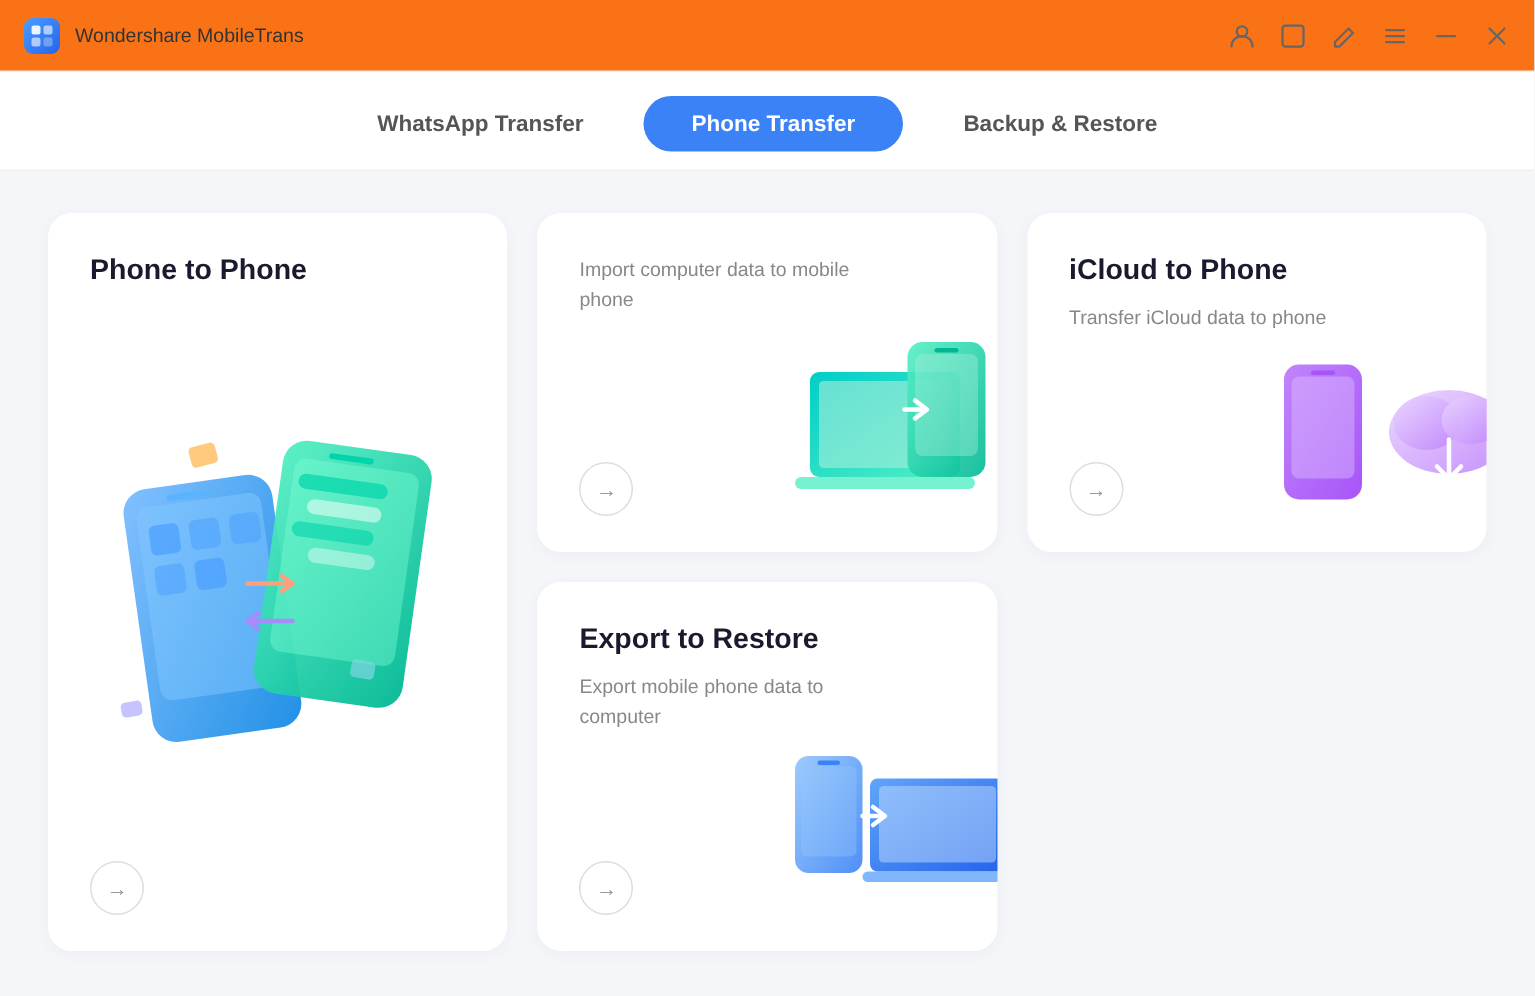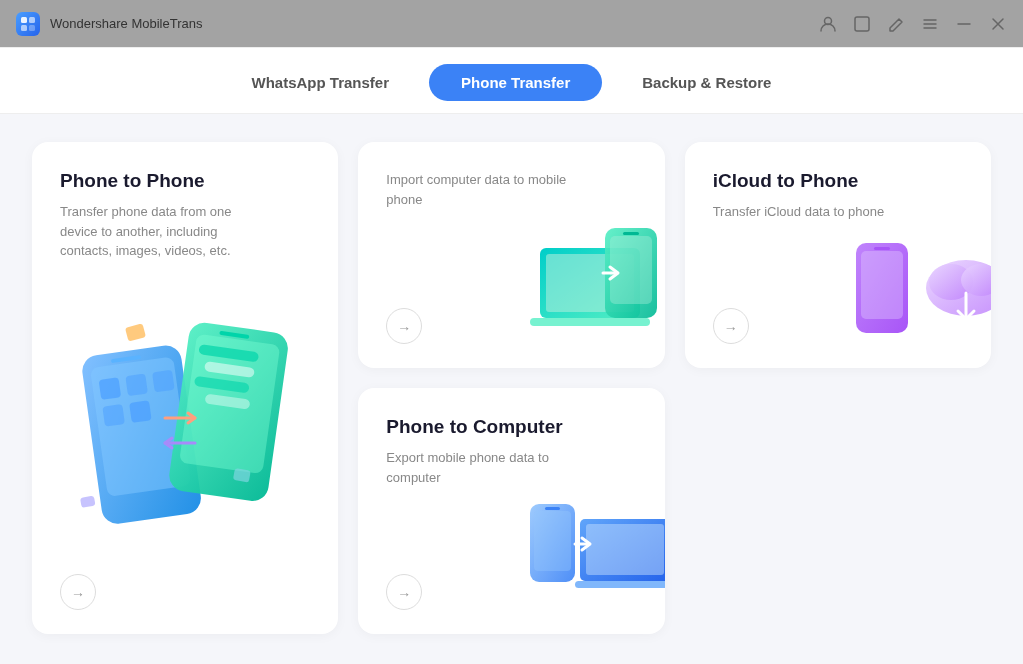--- a/index.html
+++ b/index.html
@@ -10,21 +10,21 @@
       height: 664px;
       overflow: hidden;
       user-select: none;
     }
 
     
     .titlebar {
       display: flex;
       align-items: center;
       justify-content: space-between;
-      background: #a3a3a3;
+      background: #f97316;
       padding: 0 16px;
       height: 48px;
       border-bottom: 1px solid #eee;
     }
     .titlebar-left {
       display: flex;
       align-items: center;
       gap: 10px;
     }
     .app-icon {
@@ -219,21 +219,20 @@
 <div class="nav-tabs">
   <button class="nav-tab">WhatsApp Transfer</button>
   <button class="nav-tab active">Phone Transfer</button>
   <button class="nav-tab">Backup &amp; Restore</button>
 </div>
 
 <div class="main-content">
 
   <div class="card card-large">
     <div class="card-title">Phone to Phone</div>
-    <div class="card-desc">Transfer phone data from one device to another, including contacts, images, videos, etc.</div>
     <div class="large-illus">
       <svg width="240" height="220" viewBox="0 0 240 220" fill="none" xmlns="http://www.w3.org/2000/svg">
 
         <g transform="translate(20, 30) rotate(-8, 70, 110)">
           <rect x="10" y="0" width="100" height="170" rx="16" fill="url(#blueGrad)" opacity="0.9"></rect>
           <rect x="18" y="12" width="84" height="130" rx="8" fill="#82c8ff" opacity="0.5"></rect>
           <rect x="40" y="6" width="30" height="4" rx="2" fill="#5ab3ff"></rect>
 
           <rect x="25" y="25" width="20" height="20" rx="4" fill="#4a9eff" opacity="0.7"></rect>
           <rect x="52" y="25" width="20" height="20" rx="4" fill="#4a9eff" opacity="0.5"></rect>
@@ -345,21 +344,21 @@
           <linearGradient id="cloudGrad" x1="0" y1="0" x2="1" y2="1">
             <stop offset="0%" stop-color="#e9d5ff"></stop>
             <stop offset="100%" stop-color="#c084fc"></stop>
           </linearGradient>
         </defs>
       </svg>
     </div>
   </div>
 
   <div class="card" style="position:relative; overflow:hidden; grid-column: 2/3; grid-row: 2/3;">
-    <div class="card-title">Phone to Computer</div>
+    <div class="card-title">Export to Restore</div>
     <div class="card-desc">Export mobile phone data to computer</div>
     <div class="card-arrow">→</div>
     <div class="small-illus">
       <svg width="150" height="130" viewBox="0 0 150 130" fill="none">
 
         <g transform="translate(5, 10)">
           <rect x="0" y="0" width="45" height="78" rx="9" fill="url(#blueGrad2)" opacity="0.9"></rect>
           <rect x="4" y="7" width="37" height="60" rx="4" fill="#93c5fd" opacity="0.4"></rect>
           <rect x="15" y="3" width="15" height="3" rx="1.5" fill="#3b82f6"></rect>
         </g>

